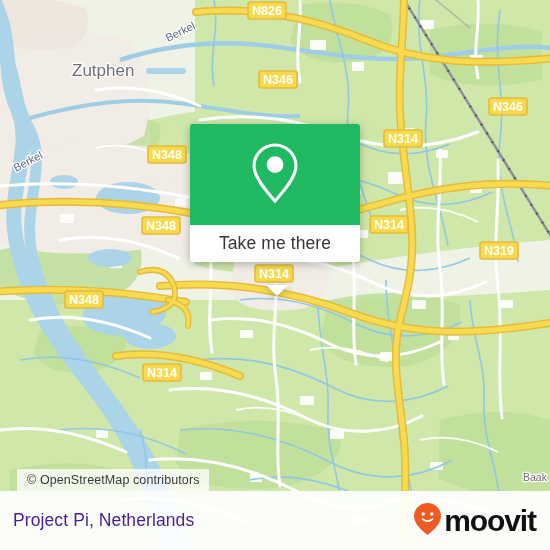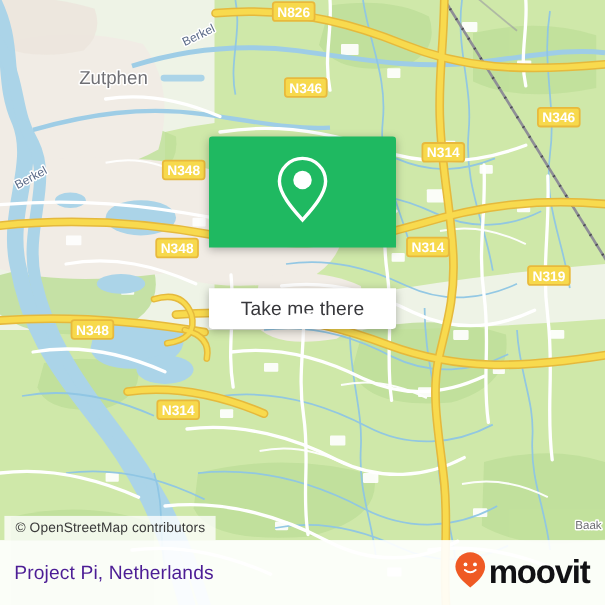--- a/index.html
+++ b/index.html
@@ -7,21 +7,21 @@
        font-family:"Liberation Sans","DejaVu Sans",sans-serif;}
 
   #app{position:relative;width:550px;height:550px;overflow:hidden;background:#eef3e6;}
 
   
   #map{position:absolute;left:0;top:0;width:550px;height:550px;overflow:hidden;}
   #map svg{display:block;}
 
   
   #osm-bar{
-    position:absolute;left:4px;top:469px;height:22px;
+    position:absolute;left:17px;top:469px;height:22px;
     background:rgba(255,255,255,.78);
     display:flex;align-items:center;padding:0 9px 0 10px;
     font-size:12.5px;color:#3a3a3a;letter-spacing:.1px;white-space:nowrap;
   }
 
   
   #footer{
     position:absolute;left:0;bottom:0;width:550px;height:59px;
     background:rgba(255,255,255,.92);
     display:flex;align-items:center;justify-content:space-between;
@@ -37,21 +37,21 @@
     border-radius:3px;overflow:visible;
     filter:drop-shadow(0 2px 4px rgba(0,0,0,.28));
   }
   #popup-body{
     width:100%;height:101px;background:#1fb961;
     border-radius:3px 3px 0 0;
     display:flex;align-items:center;justify-content:center;box-sizing:border-box;
   }
   #popup-footer{
     width:100%;height:37px;background:#ffffff;border-radius:0 0 3px 3px;
-    display:flex;align-items:center;justify-content:center;box-sizing:border-box;margin-top:37px;
+    display:flex;align-items:center;justify-content:center;box-sizing:border-box;
   }
   #popup-label{font-size:17.5px;color:#37373b;letter-spacing:.1px;}
   #popup-tail{
     position:absolute;left:76px;top:161px;width:0;height:0;
     border-left:11px solid transparent;border-right:11px solid transparent;
     border-top:11px solid #ffffff;
   }
 </style>
 </head>
 <body>

